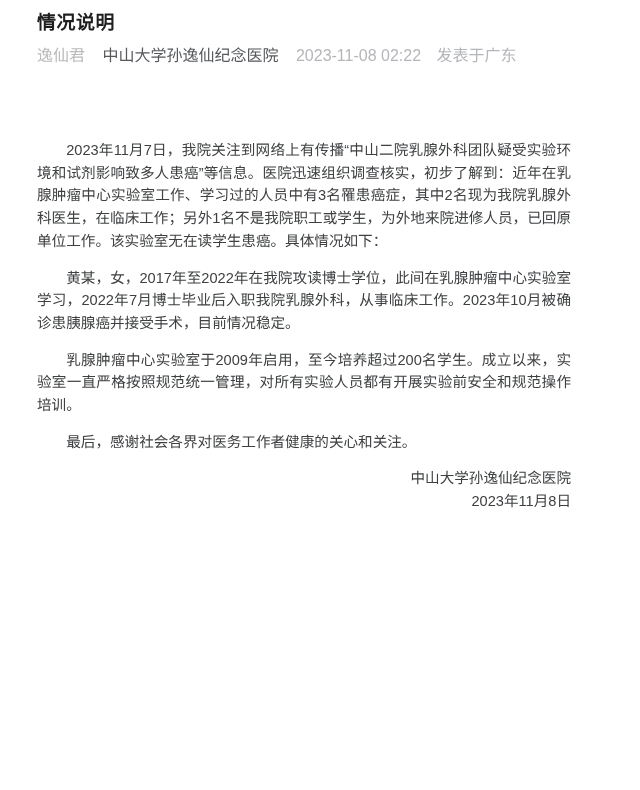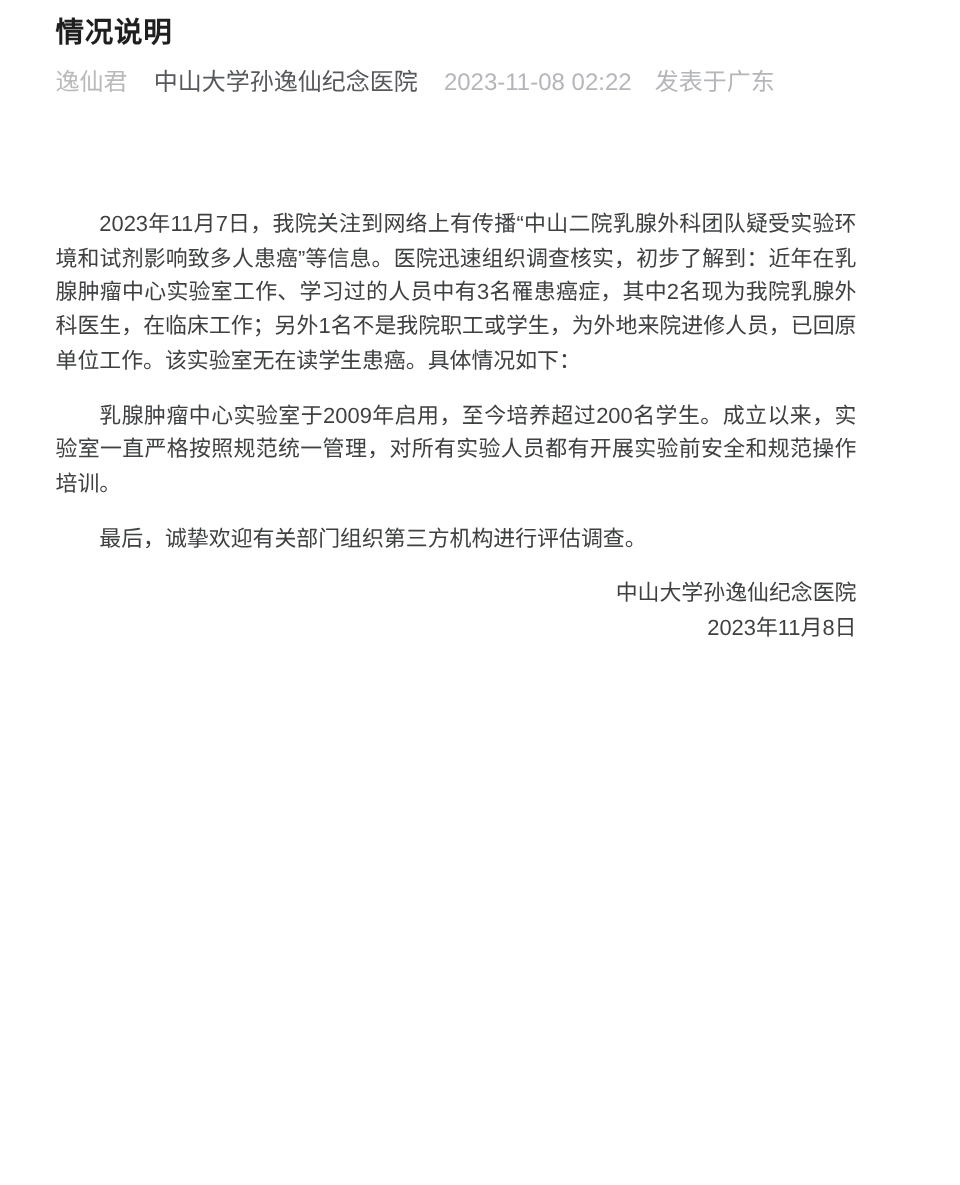--- a/index.html
+++ b/index.html
@@ -64,22 +64,23 @@
 
   <div class="meta-row">
     <span class="meta-author">逸仙君</span>
     <span class="meta-account">中山大学孙逸仙纪念医院</span>
     <span class="meta-time">2023-11-08 02:22</span>
     <span class="meta-location">发表于广东</span>
   </div>
 
   <div class="statement-body">
     <p>2023年11月7日，我院关注到网络上有传播“中山二院乳腺外科团队疑受实验环境和试剂影响致多人患癌”等信息。医院迅速组织调查核实，初步了解到：近年在乳腺肿瘤中心实验室工作、学习过的人员中有3名罹患癌症，其中2名现为我院乳腺外科医生，在临床工作；另外1名不是我院职工或学生，为外地来院进修人员，已回原单位工作。该实验室无在读学生患癌。具体情况如下：</p>
+    <p>黄某，女，2017年至2022年在我院攻读博士学位，此间在乳腺肿瘤中心实验室学习，2022年7月博士毕业后入职我院乳腺外科，从事临床工作。2023年10月被确诊患胰腺癌并接受手术，目前情况稳定。</p>
     <p>乳腺肿瘤中心实验室于2009年启用，至今培养超过200名学生。成立以来，实验室一直严格按照规范统一管理，对所有实验人员都有开展实验前安全和规范操作培训。</p>
-    <p>最后，诚挚欢迎有关部门组织第三方机构进行评估调查。</p>
+    <p>最后，感谢社会各界对医务工作者健康的关心和关注。</p>
   </div>
 
   <div class="signature">
     <span class="sig-line">中山大学孙逸仙纪念医院</span>
     <span class="sig-line">2023年11月8日</span>
   </div>
 
 </div>
 
 </body></html>

